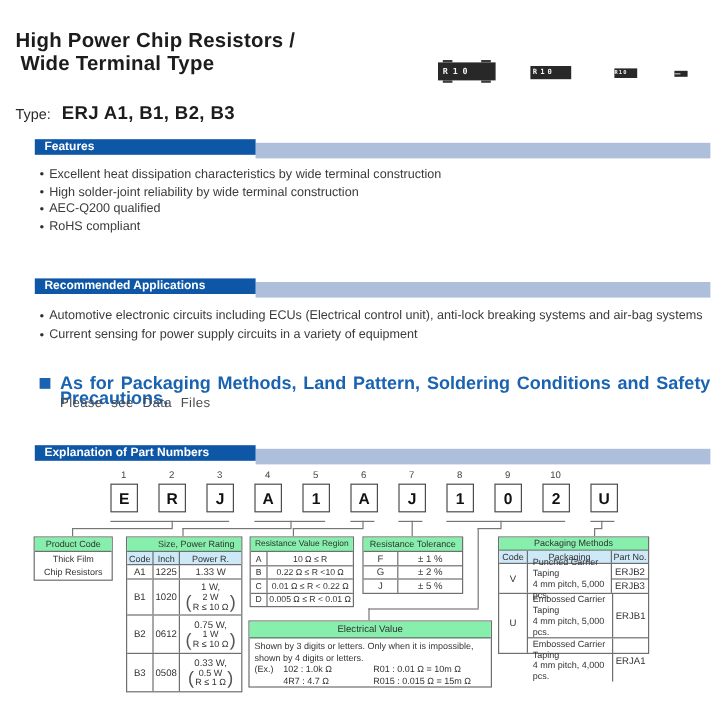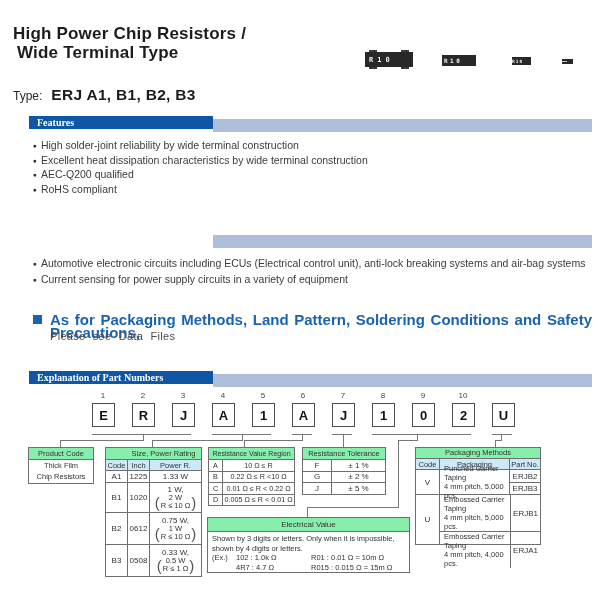--- a/index.html
+++ b/index.html
@@ -10,21 +10,21 @@
   .title{font-weight:bold;color:#1c1c1c;font-size:17px;line-height:19px;letter-spacing:.2px;}
   .typeline{display:flex;align-items:baseline;gap:9px;}
   .type-label{font-size:12px;color:#2a2a2a;}
   .type-value{font-size:15.5px;font-weight:bold;color:#1c1c1c;letter-spacing:.3px;}
   
   .chip{background:#282828;display:flex;align-items:center;justify-content:flex-start;}
   .chip span{color:#f2f2f2;font-weight:bold;font-family:"DejaVu Sans Mono",monospace;}
   .nub{position:absolute;background:#3a3a3a;}
   
   .bar-dark{background:#0d57a6;color:#fff;font-size:10px;font-weight:bold;
-            line-height:13px;padding-left:8px;height:13px;width:184px;left:29px;font-family:Liberation Serif, serif;}
+            line-height:13px;padding-left:8px;height:13px;width:184px;left:29px;}
   .bar-light{background:#aebfdc;height:13px;}
   
   .bullets{font-size:10.5px;color:#3b3b3b;}
   .bullets .li{display:flex;align-items:baseline;}
   .bullets .dot{font-size:6.5px;margin-right:4px;position:relative;top:-1px;color:#2e2e2e;}
   
   .notice-row{display:flex;align-items:flex-start;}
   .nsq{width:9px;height:9px;background:#1a63b0;margin-top:2px;margin-right:8px;flex:none;}
   .ntext{font-size:15px;font-weight:bold;color:#1a63b0;width:542px;
          text-align:justify;text-align-last:justify;line-height:13px;}
@@ -83,37 +83,38 @@
     <span class="type-label">Type:</span>
     <span class="type-value">ERJ A1, B1, B2, B3</span>
   </div>
 
   <div class="abs bar-light" style="left:213px;top:119px;width:379px;"></div>
   <div class="abs bar-dark" style="top:116px;">Features</div>
 
   <div class="abs bullets" style="left:33px;top:139px;line-height:13.5px;">
     <div class="li">
         <span class="dot">●</span>
+        <span>Excellent heat dissipation characteristics by wide terminal construction</span>
+      </div>
+    <div class="li">
+        <span class="dot">●</span>
         <span>High solder-joint reliability by wide terminal construction</span>
       </div>
     <div class="li">
         <span class="dot">●</span>
-        <span>Excellent heat dissipation characteristics by wide terminal construction</span>
-      </div>
-    <div class="li">
-        <span class="dot">●</span>
         <span>AEC-Q200 qualified</span>
       </div>
     <div class="li">
         <span class="dot">●</span>
         <span>RoHS compliant</span>
       </div>
   </div>
 
   <div class="abs bar-light" style="left:213px;top:235px;width:379px;"></div>
+  <div class="abs bar-dark" style="top:232px;">Recommended Applications</div>
 
   <div class="abs bullets" style="left:33px;top:256px;line-height:15px;width:560px;">
     <div class="li">
         <span class="dot">●</span>
         <span>Automotive electronic circuits including ECUs (Electrical control unit), anti-lock breaking systems and air-bag systems</span>
       </div>
     <div class="li">
         <span class="dot">●</span>
         <span>Current sensing for power supply circuits in a variety of equipment</span>
       </div>

